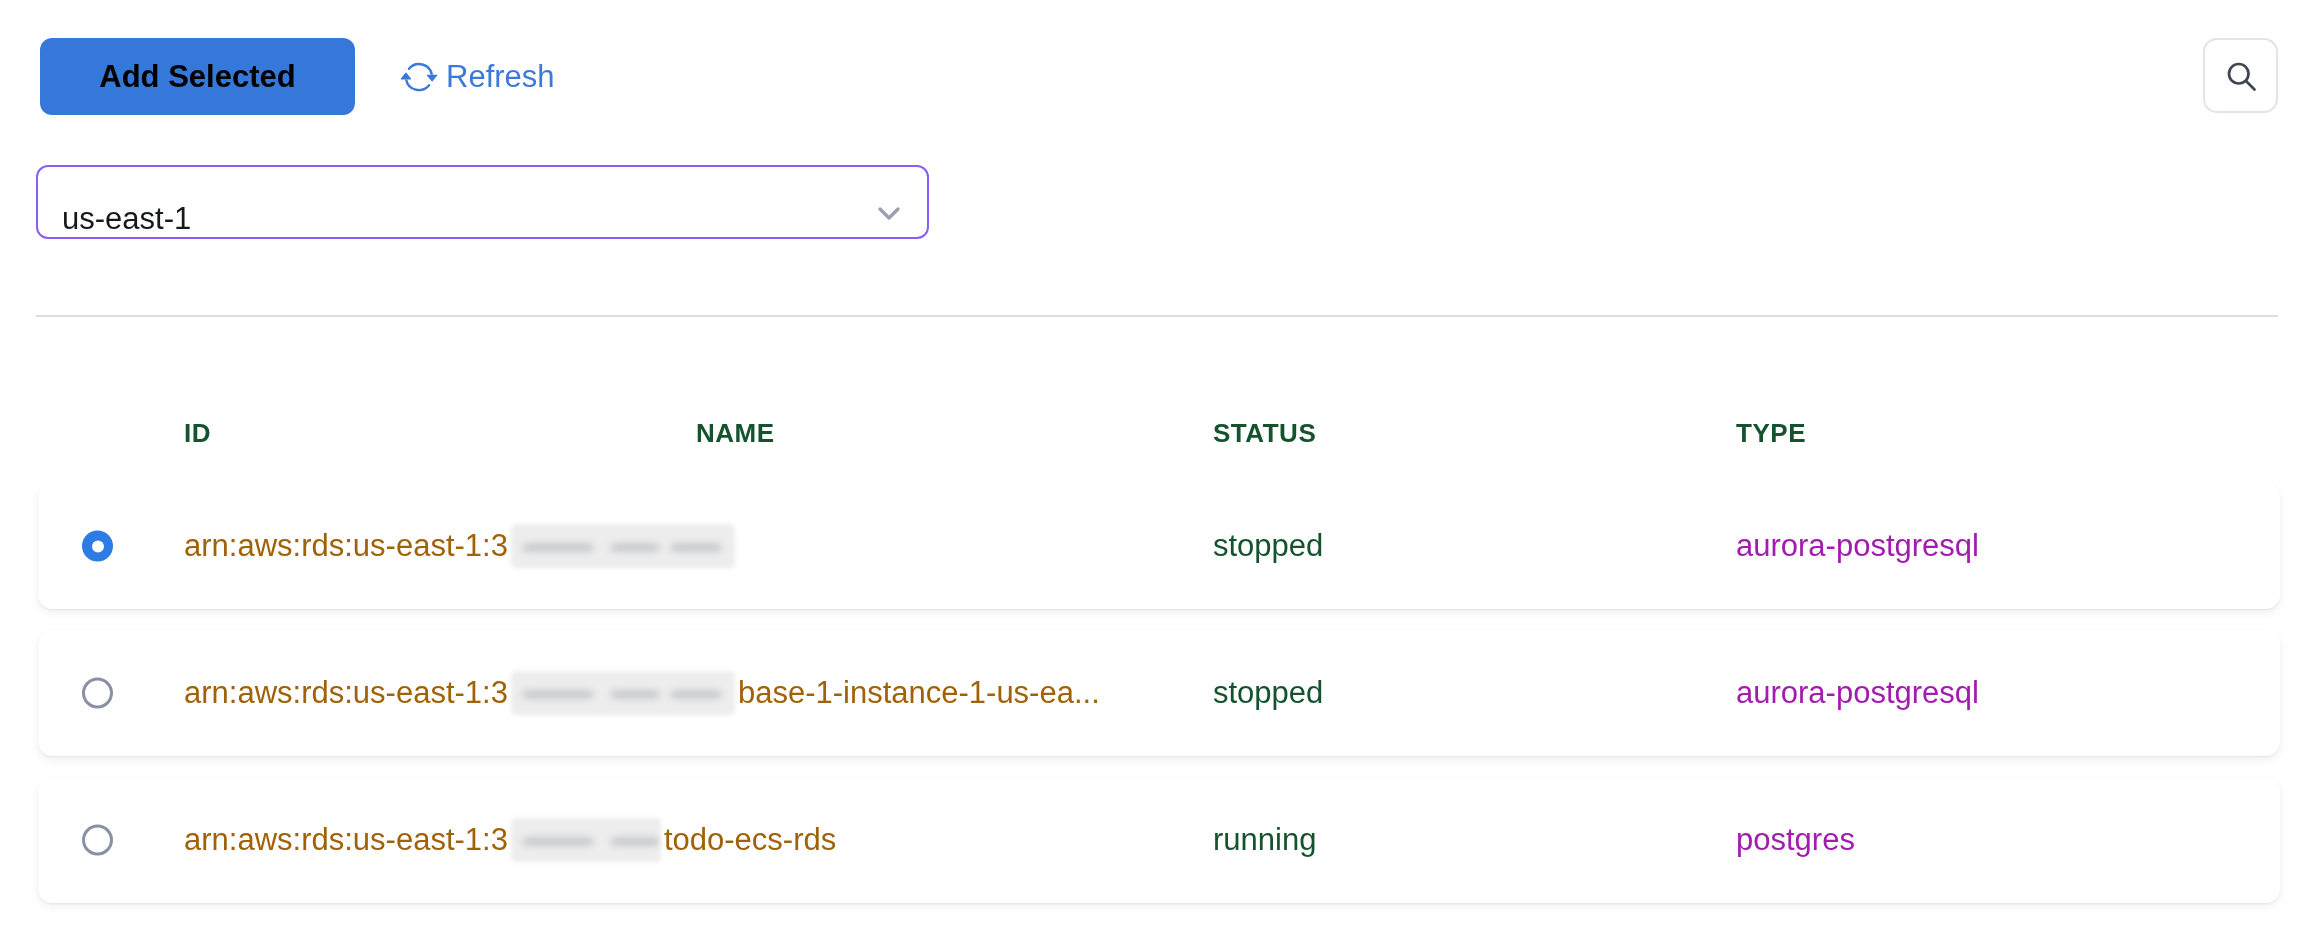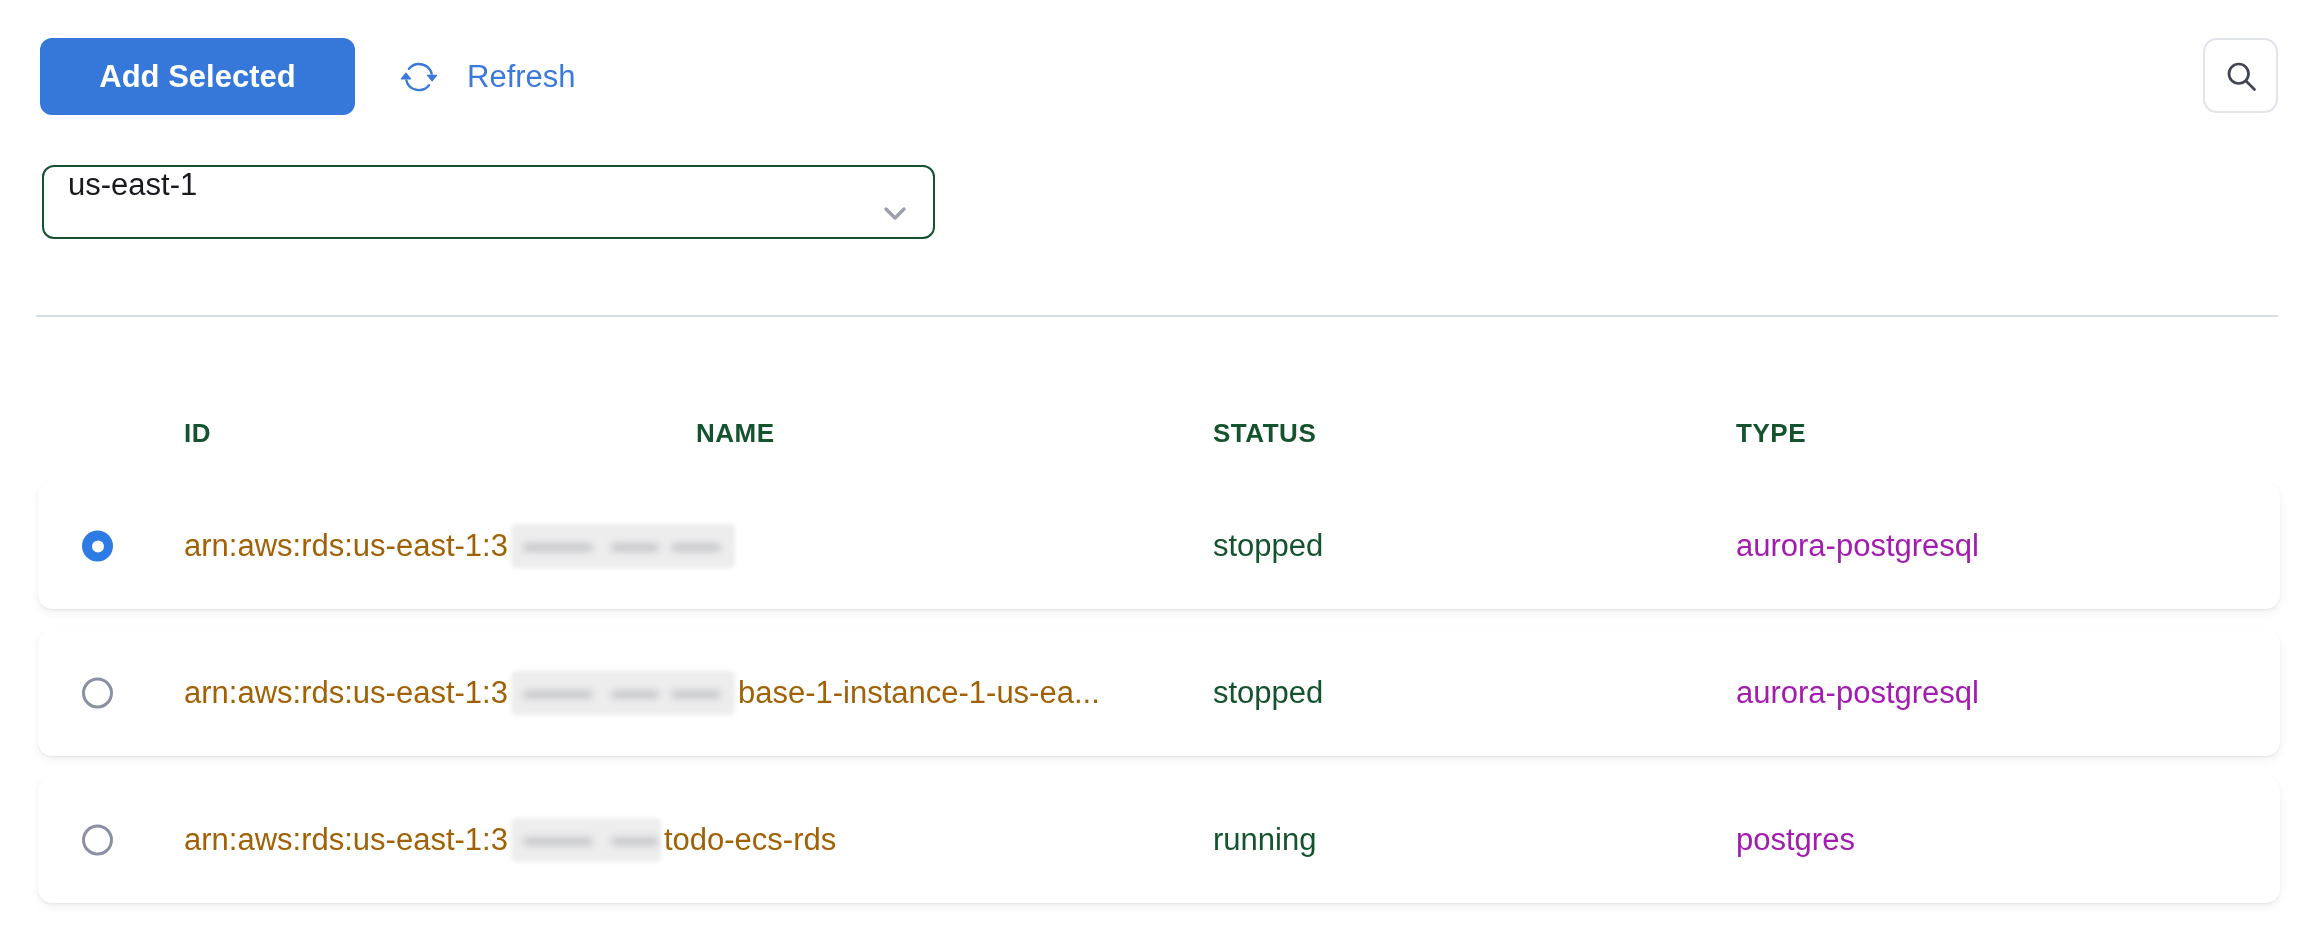--- a/index.html
+++ b/index.html
@@ -15,50 +15,50 @@
     background: #ffffff;
     overflow: hidden;
   }
 
   
   .btn-add {
     position: absolute; left: 40px; top: 38px;
     width: 315px; height: 77px;
     background: #3578d9;
     border: none; border-radius: 12px;
-    color: #ffffff; font-weight: bold; font-size: 31px;
+    color: #000000; font-weight: bold; font-size: 31px;
     font-family: "Liberation Sans", sans-serif;
     display: flex; align-items: center; justify-content: center;
     cursor: pointer;
   }
   .refresh {
     position: absolute; left: 400px; top: 38px; height: 77px;
-    display: flex; align-items: center; gap: 29px;
+    display: flex; align-items: center; gap: 8px;
     color: #3b79db; font-size: 31px; font-weight: 500;
     cursor: pointer; background: none; border: none;
     font-family: "Liberation Sans", sans-serif;
   }
   .refresh svg { width: 38px; height: 38px; display: block; }
   .search-btn {
     position: absolute; left: 2203px; top: 38px;
     width: 75px; height: 75px;
     background: #ffffff;
     border: 2px solid #e2e4eb; border-radius: 14px;
     display: flex; align-items: center; justify-content: center;
     cursor: pointer;
   }
   .search-btn svg { width: 36px; height: 36px; display: block; }
 
   
   .region-select {
-    position: absolute; left: 42px; top: 165px;
+    position: absolute; left: 36px; top: 165px;
     width: 893px; height: 74px;
-    border: 2px solid #14532d; border-radius: 12px;
-    background: #ffffff;
-    display: flex; align-items: flex-start;
+    border: 2px solid #8b5cf6; border-radius: 12px;
+    background: #ffffff;
+    display: flex; align-items: flex-end;
     padding-left: 24px;
     font-size: 31px; color: #17191d;
     cursor: pointer;
   }
   .region-select .chev {
     position: absolute; right: 26px; top: 50%;
     transform: translateY(-50%);
     width: 24px; height: 16px;
   }
 

